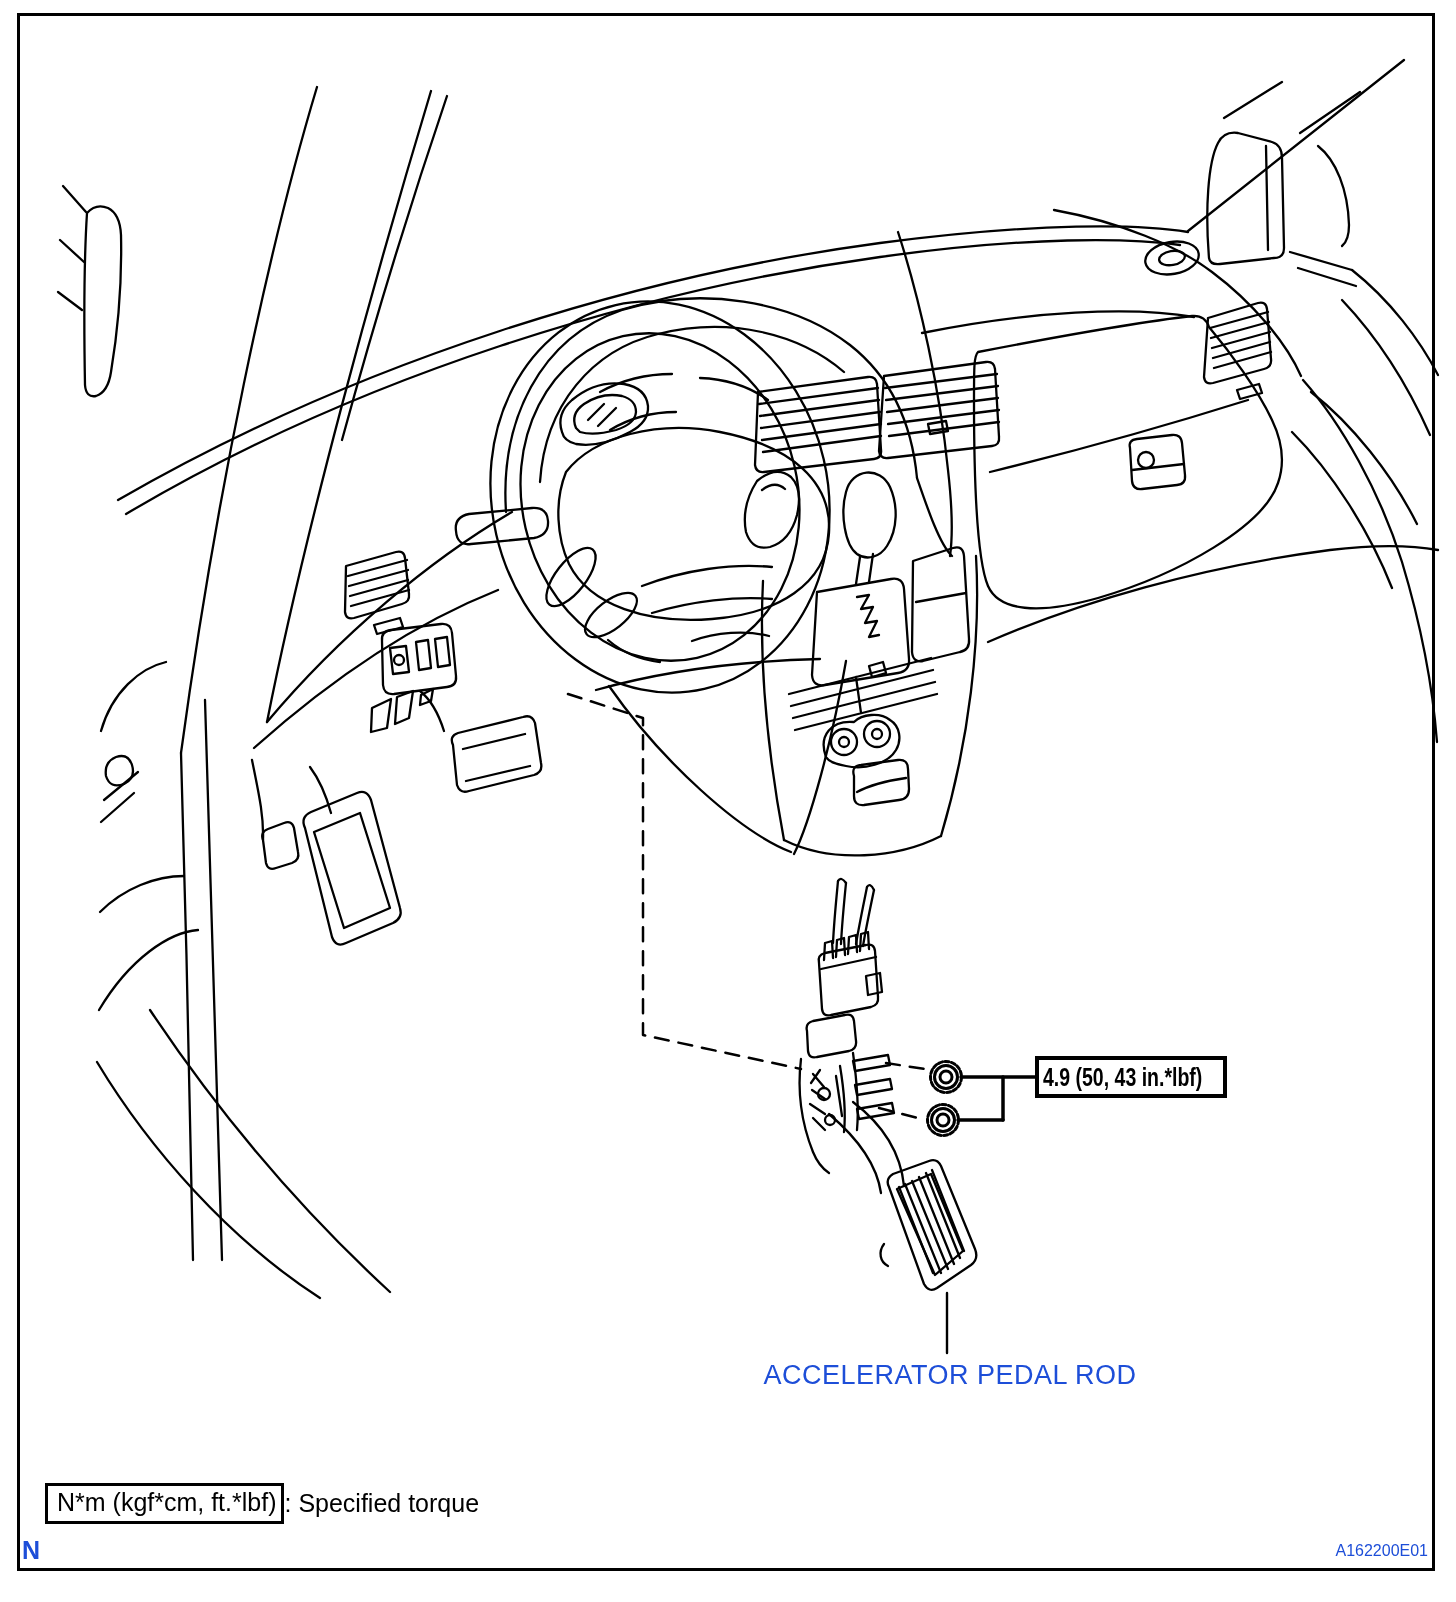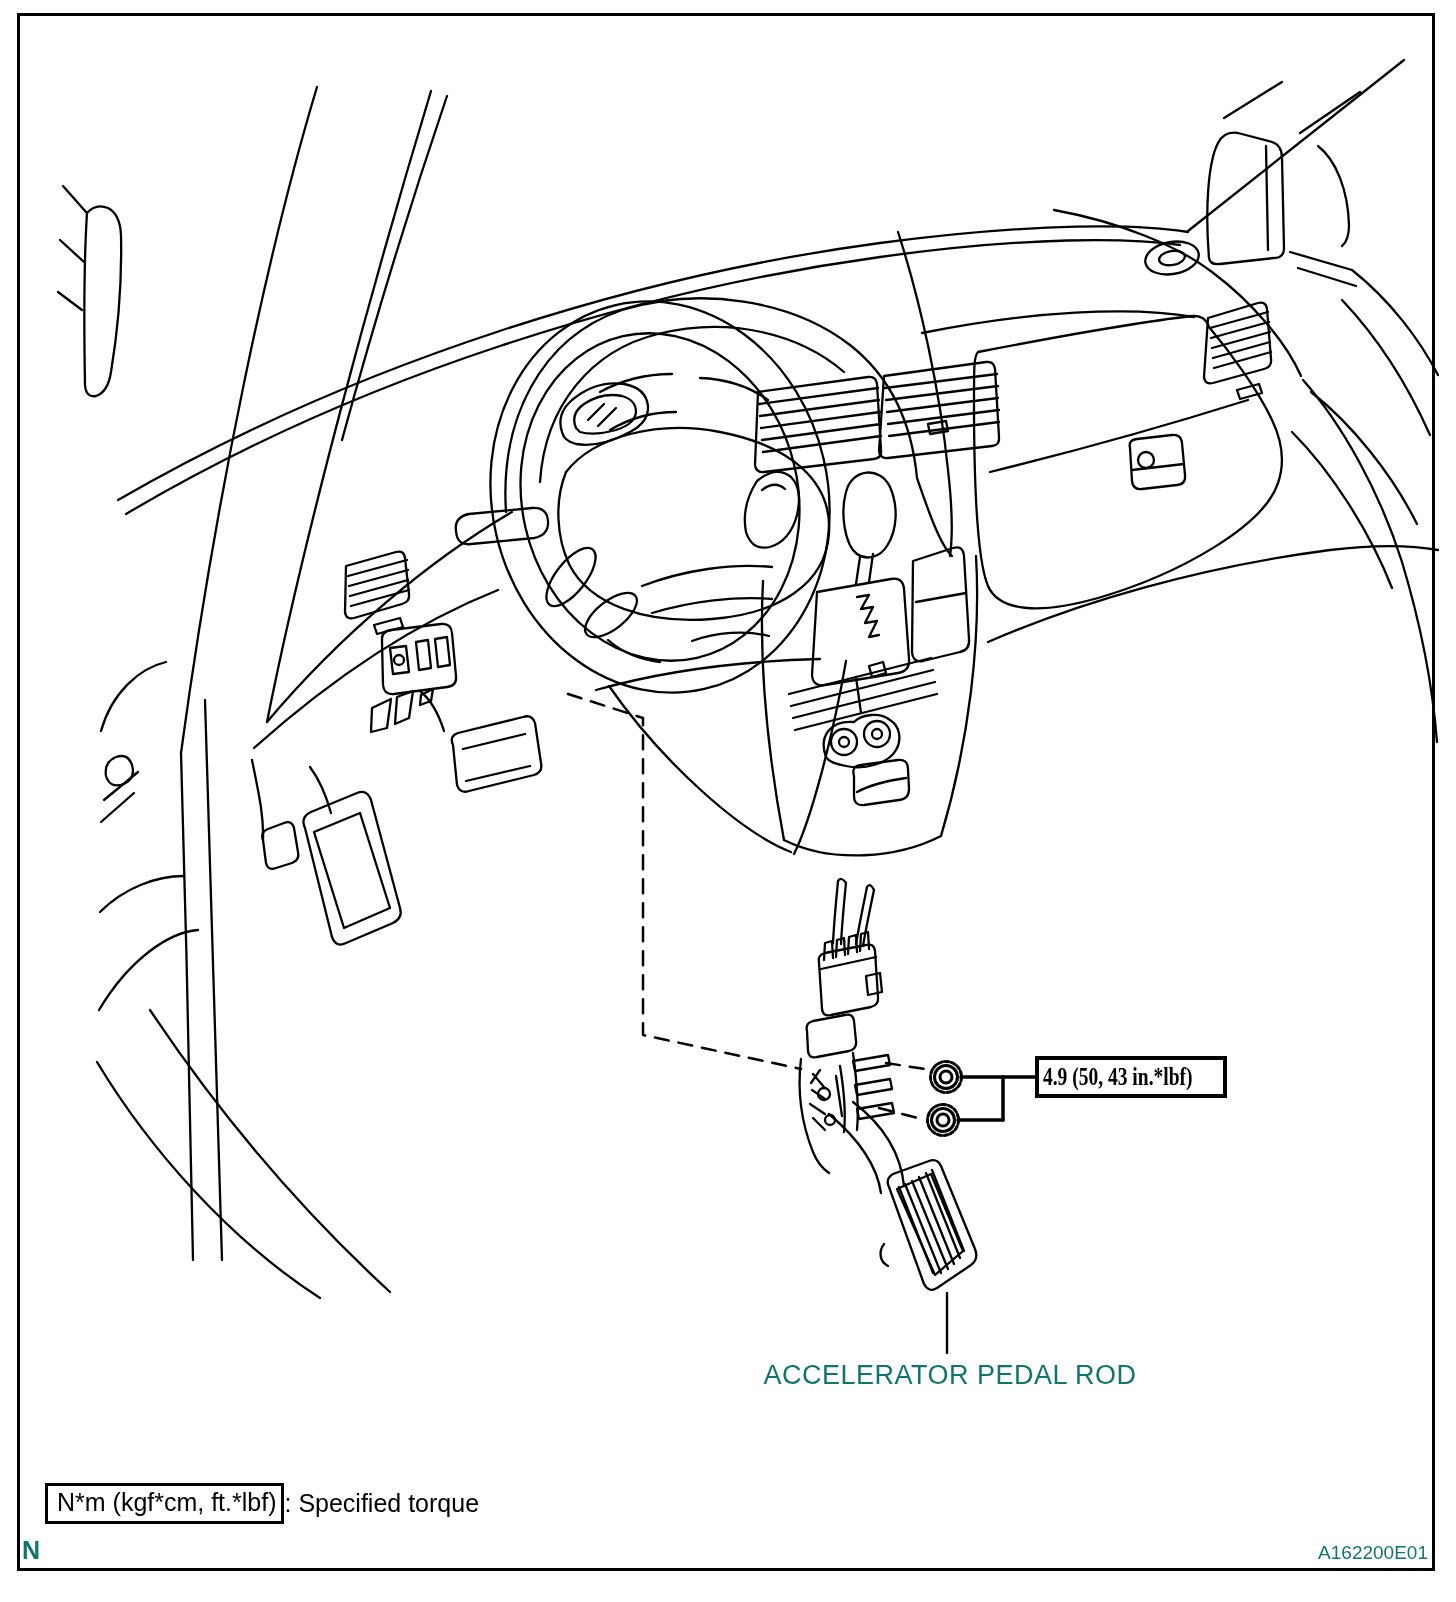--- a/index.html
+++ b/index.html
@@ -5,42 +5,42 @@
   html,body{margin:0;padding:0;background:#fff;}
   #page{
     position:relative;width:1456px;height:1602px;background:#fff;overflow:hidden;
     font-family:"Liberation Sans", sans-serif;color:#000;
   }
   #frame{
     position:absolute;left:17px;top:13px;width:1418px;height:1558px;
     border:3px solid #000;box-sizing:border-box;
   }
   #art{position:absolute;left:0;top:0;}
-  .txt{position:absolute;white-space:nowrap;color:#0f766e;}
+  .txt{position:absolute;white-space:nowrap;color:#1d4ed8;}
   #torque-box{
     position:absolute;left:1035px;top:1056px;width:192px;height:42px;
     border:4px solid #000;box-sizing:border-box;background:#fff;
     display:flex;align-items:center;padding-left:4px;
-    font-weight:bold;font-size:25px;font-family:Liberation Serif, serif;
+    font-weight:bold;font-size:25px;
   }
   #torque-box span{display:inline-block;transform:scaleX(0.78);transform-origin:left center;white-space:nowrap;}
   #part-label{
     left:700px;top:1360px;width:500px;text-align:center;
     font-size:27px;letter-spacing:0.5px;
   }
   #legend{
     position:absolute;left:45px;top:1483px;display:flex;align-items:center;
     font-size:25px;
   }
   #legend .box{
     border:3px solid #000;padding:2px 5px 4px 9px;background:#fff;white-space:nowrap;
   }
   #legend .after{white-space:nowrap;}
   #page-letter{left:22px;top:1536px;font-size:25px;font-weight:bold;}
-  #figure-code{right:28px;top:1542px;font-size:19px;position:absolute;}
+  #figure-code{right:28px;top:1542px;font-size:16px;position:absolute;}
 </style>
 </head>
 <body>
 
 <div id="page">
 
   <div id="frame"></div>
 
   <svg id="art" width="1456" height="1602" viewBox="0 0 1456 1602" fill="none" stroke="#000" stroke-width="2.3" stroke-linecap="round" stroke-linejoin="round">
 

